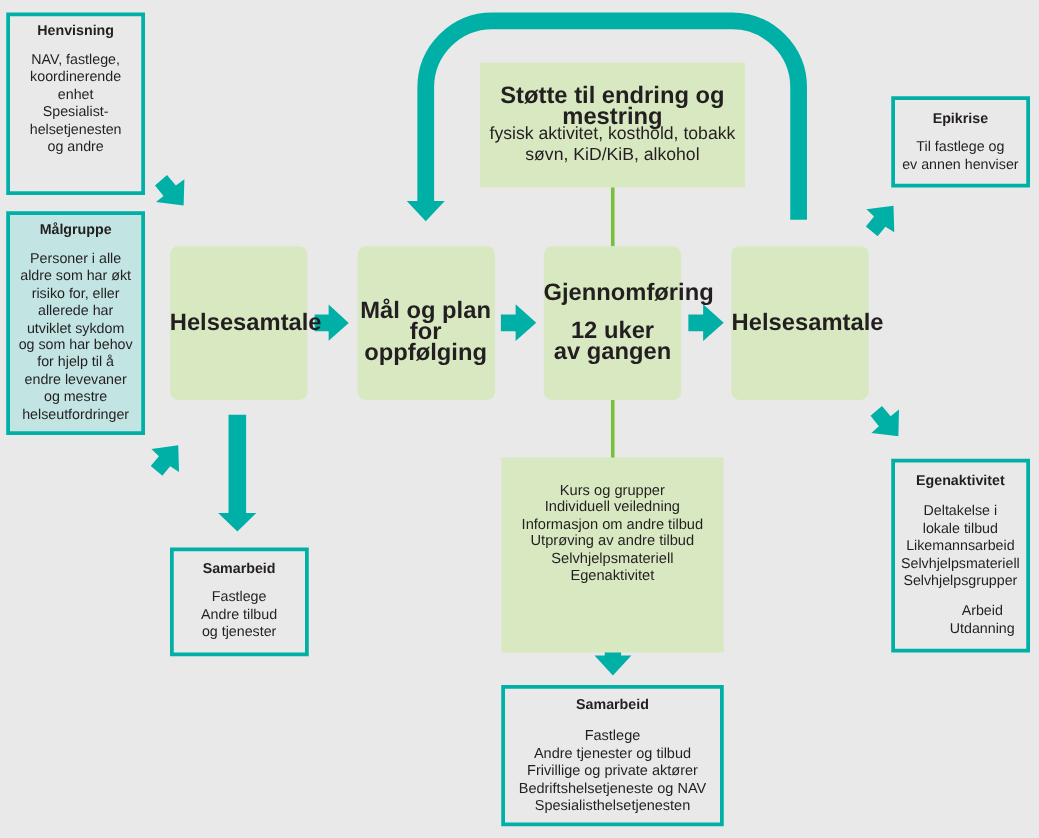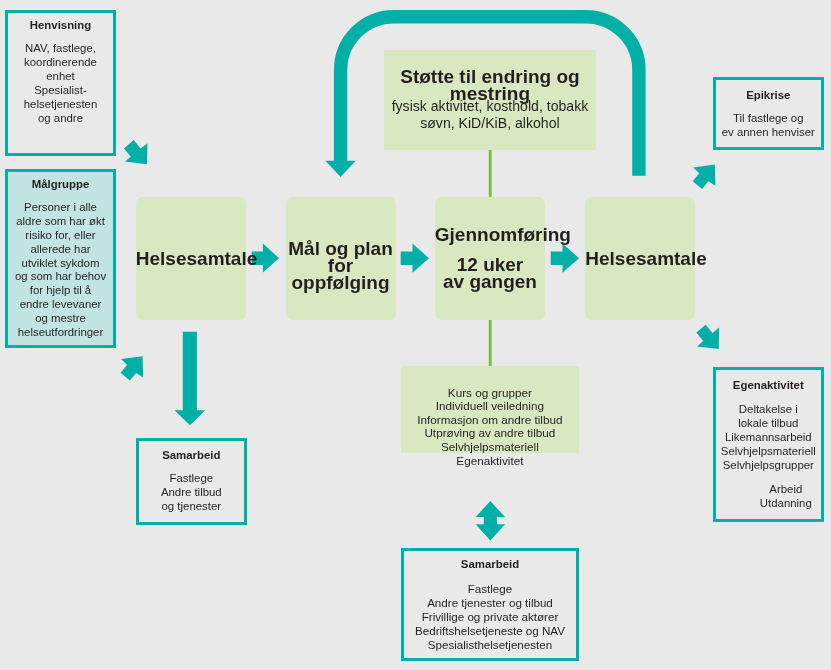--- a/index.html
+++ b/index.html
@@ -100,21 +100,21 @@
   <div class="node green rounded" style="left:434.8px;top:196.5px;width:110.4px;height:123px;">
     <div class="title big" style="top:30.5px;left:0;right:0;">Gjennomføring</div>
     <div class="title big" style="top:60.2px;left:0;right:0;">12 uker
 av gangen</div>
   </div>
 
   <div class="node green rounded" style="left:585.3px;top:196.5px;width:109.8px;height:123px;">
     <div class="title big" style="top:54px;left:0;right:0;">Helsesamtale</div>
   </div>
 
-  <div class="node green" style="left:400.7px;top:365.6px;width:178.4px;height:87px;">
+  <div class="node green" style="left:400.7px;top:365.6px;width:178.4px;height:156px;">
     <div class="body" style="top:20px;left:0;right:0;line-height:13.6px;font-size:11.73px;">Kurs og grupper
 Individuell veiledning
 Informasjon om andre tilbud
 Utprøving av andre tilbud
 Selvhjelpsmateriell
 Egenaktivitet</div>
   </div>
 
   <div class="node outline" style="left:400.7px;top:547.7px;width:178.6px;height:113.4px;">
     <div class="title" style="top:7.5px;">Samarbeid</div>

